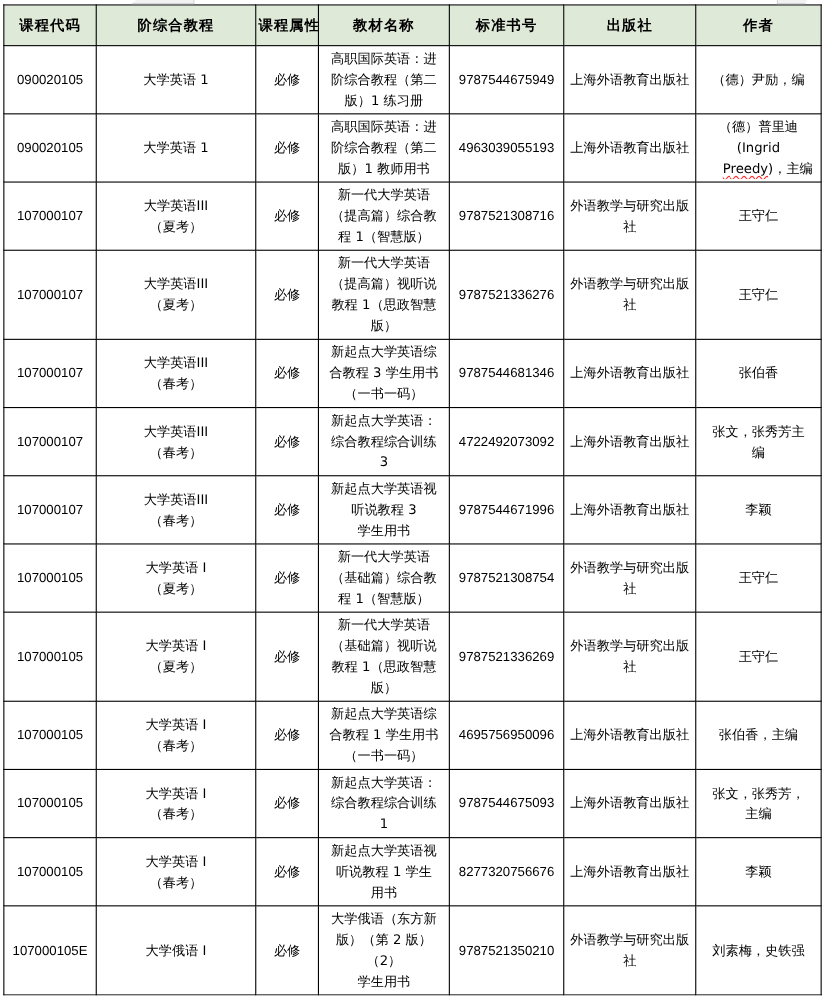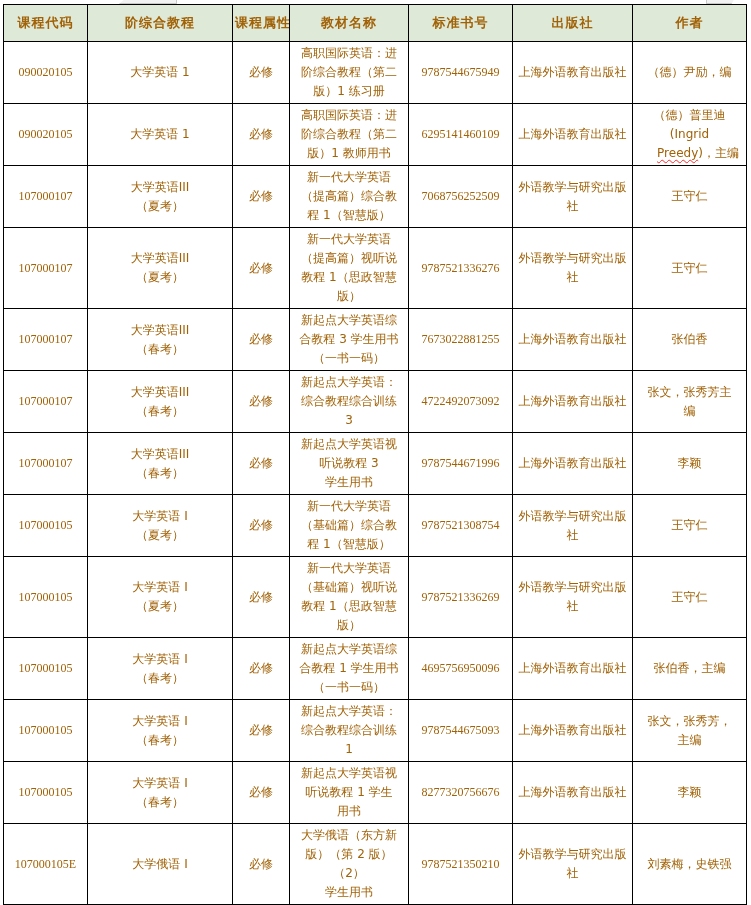--- a/index.html
+++ b/index.html
@@ -20,21 +20,21 @@
     border: 1px solid #c9c9c9;
   }
   #artifact-left  { left: 119px; width: 58px; clip-path: polygon(18% 0, 100% 0, 100% 100%, 0 100%); }
   #artifact-right { left: 706px; width: 31px; clip-path: polygon(0 0, 100% 0, 82% 100%, 0 100%); }
 
   table#doc-table {
     border-collapse: collapse;
     table-layout: fixed;
     width: 744px;
     margin: 4px 0 0 3px;
-    color: #a16207;
+    color: #000000;
     padding-left: 39px;
   }
   col.c-code      { width: 84px; }
   col.c-name      { width: 145px; }
   col.c-attr      { width: 57px; }
   col.c-book      { width: 119px; }
   col.c-isbn      { width: 104px; }
   col.c-publisher { width: 120px; }
   col.c-author    { width: 114px; }
 
@@ -52,21 +52,21 @@
     font-weight: bold;
     padding: 9px 2px;
     white-space: nowrap;
     letter-spacing: 1px;
   }
   td {
     font-size: 12px;
     line-height: 19px;
   }
   td.cell-code, td.cell-isbn {
-    font-family: Liberation Serif, serif;
+    font-family: Liberation Sans, sans-serif;
     font-size: 12px;
     letter-spacing: 0;
   }
   span.sq {
     text-decoration: underline;
     text-decoration-style: wavy;
     text-decoration-color: var(--misspell, #ff2a2a);
     text-decoration-thickness: 1px;
     text-underline-offset: 2px;
     margin-left: 17px;
@@ -111,35 +111,35 @@
         <td class="cell-publisher">上海外语教育出版社</td>
         <td class="cell-author">（德）尹励，编</td>
       </tr>
       <tr>
         <td class="cell-code">090020105</td>
         <td class="cell-name">大学英语 1</td>
         <td class="cell-attr">必修</td>
         <td class="cell-book">高职国际英语：进
 阶综合教程（第二
 版）1 教师用书</td>
-        <td class="cell-isbn">6295141460109</td>
+        <td class="cell-isbn">4963039055193</td>
         <td class="cell-publisher">上海外语教育出版社</td>
         <td class="cell-author">（德）普里迪
 (Ingrid
 <span class="sq">Preedy</span>)，主编</td>
       </tr>
       <tr>
         <td class="cell-code">107000107</td>
         <td class="cell-name">大学英语III
 （夏考）</td>
         <td class="cell-attr">必修</td>
         <td class="cell-book">新一代大学英语
 （提高篇）综合教
 程 1（智慧版）</td>
-        <td class="cell-isbn">7068756252509</td>
+        <td class="cell-isbn">9787521308716</td>
         <td class="cell-publisher">外语教学与研究出版
 社</td>
         <td class="cell-author">王守仁</td>
       </tr>
       <tr>
         <td class="cell-code">107000107</td>
         <td class="cell-name">大学英语III
 （夏考）</td>
         <td class="cell-attr">必修</td>
         <td class="cell-book">新一代大学英语
@@ -152,21 +152,21 @@
         <td class="cell-author">王守仁</td>
       </tr>
       <tr>
         <td class="cell-code">107000107</td>
         <td class="cell-name">大学英语III
 （春考）</td>
         <td class="cell-attr">必修</td>
         <td class="cell-book">新起点大学英语综
 合教程 3 学生用书
 （一书一码）</td>
-        <td class="cell-isbn">7673022881255</td>
+        <td class="cell-isbn">9787544681346</td>
         <td class="cell-publisher">上海外语教育出版社</td>
         <td class="cell-author">张伯香</td>
       </tr>
       <tr>
         <td class="cell-code">107000107</td>
         <td class="cell-name">大学英语III
 （春考）</td>
         <td class="cell-attr">必修</td>
         <td class="cell-book">新起点大学英语：
 综合教程综合训练

